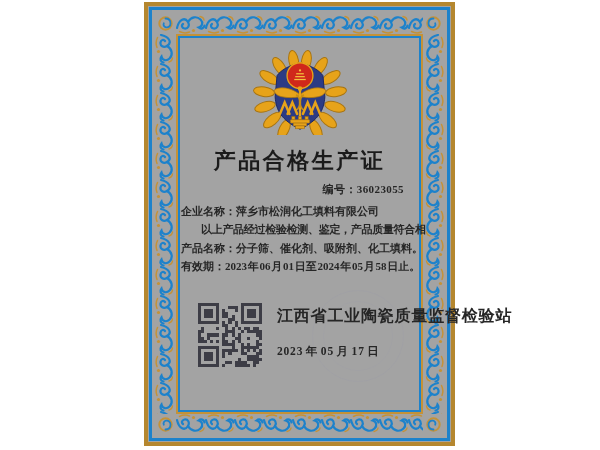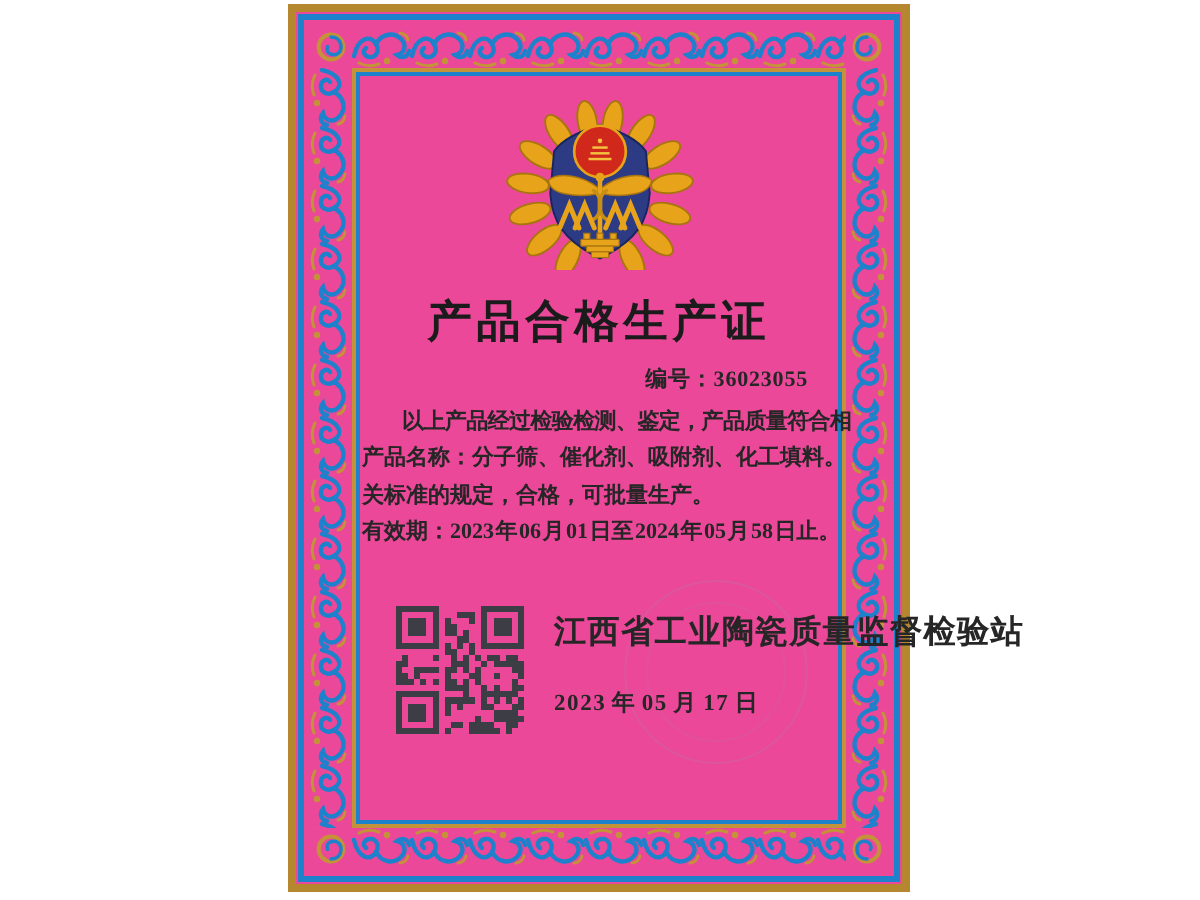--- a/index.html
+++ b/index.html
@@ -2,21 +2,21 @@
 <html><head>
 <meta charset="utf-8">
 <style>
   html,body{margin:0;padding:0;}
   body{
     width:600px;height:450px;position:relative;overflow:hidden;
     background:#ffffff;
     font-family:"Liberation Serif","DejaVu Serif",serif;
     color:#262626;
   }
-  .cert{position:absolute;left:144px;top:2px;width:311px;height:444px;background:#ec4899;}
+  .cert{position:absolute;left:144px;top:2px;width:311px;height:444px;background:#a3a3a3;}
   .l1{position:absolute;inset:0;border:4px solid #b5872f;}
   .l2{position:absolute;inset:5px;border:3px solid #1d82cb;}
   .l3{position:absolute;inset:32px;border:2px solid #c49238;}
   .l4{position:absolute;inset:34px;border:2px solid #1d82cb;}
   .band{position:absolute;overflow:hidden;}
   .band svg{display:block;}
   .b-top{left:32px;right:32px;top:11px;height:21px;}
   .b-bottom{left:32px;right:32px;bottom:11px;height:21px;transform:scaleY(-1);}
   .b-left{top:32px;bottom:32px;left:11px;width:21px;}
   .b-right{top:32px;bottom:32px;right:11px;width:21px;transform:scaleX(-1);}
@@ -234,25 +234,27 @@
       </g>
     </svg>
 
     <h1 class="title">产品合格生产证</h1>
 
     <div class="serial">
       <span>编号：</span><span>36023055</span>
     </div>
 
     <div class="bodytext">
+      <div class="row">
+        <span class="lbl">企业名称：</span><span>萍乡市松润化工填料有限公司</span>
+      </div>
       <div class="row stmt1">以上产品经过检验检测、鉴定，产品质量符合相</div>
       <div class="row">
         <span class="lbl">产品名称：</span><span>分子筛、催化剂、吸附剂、化工填料。</span>
       </div>
-      <div class="row">关标准的规定，合格，可批量生产。</div>
       <div class="row validity">
         <span class="lbl">有效期：</span><span>2023 年 06 月 01 日至 2024 年 05 月 58 日止。</span>
       </div>
     </div>
 
     <div class="seal"></div>
 
     <div class="qr">
       <svg viewBox="0 0 21 21" width="100%" height="100%">
           <g fill="#3d3d46" shape-rendering="crispEdges">

